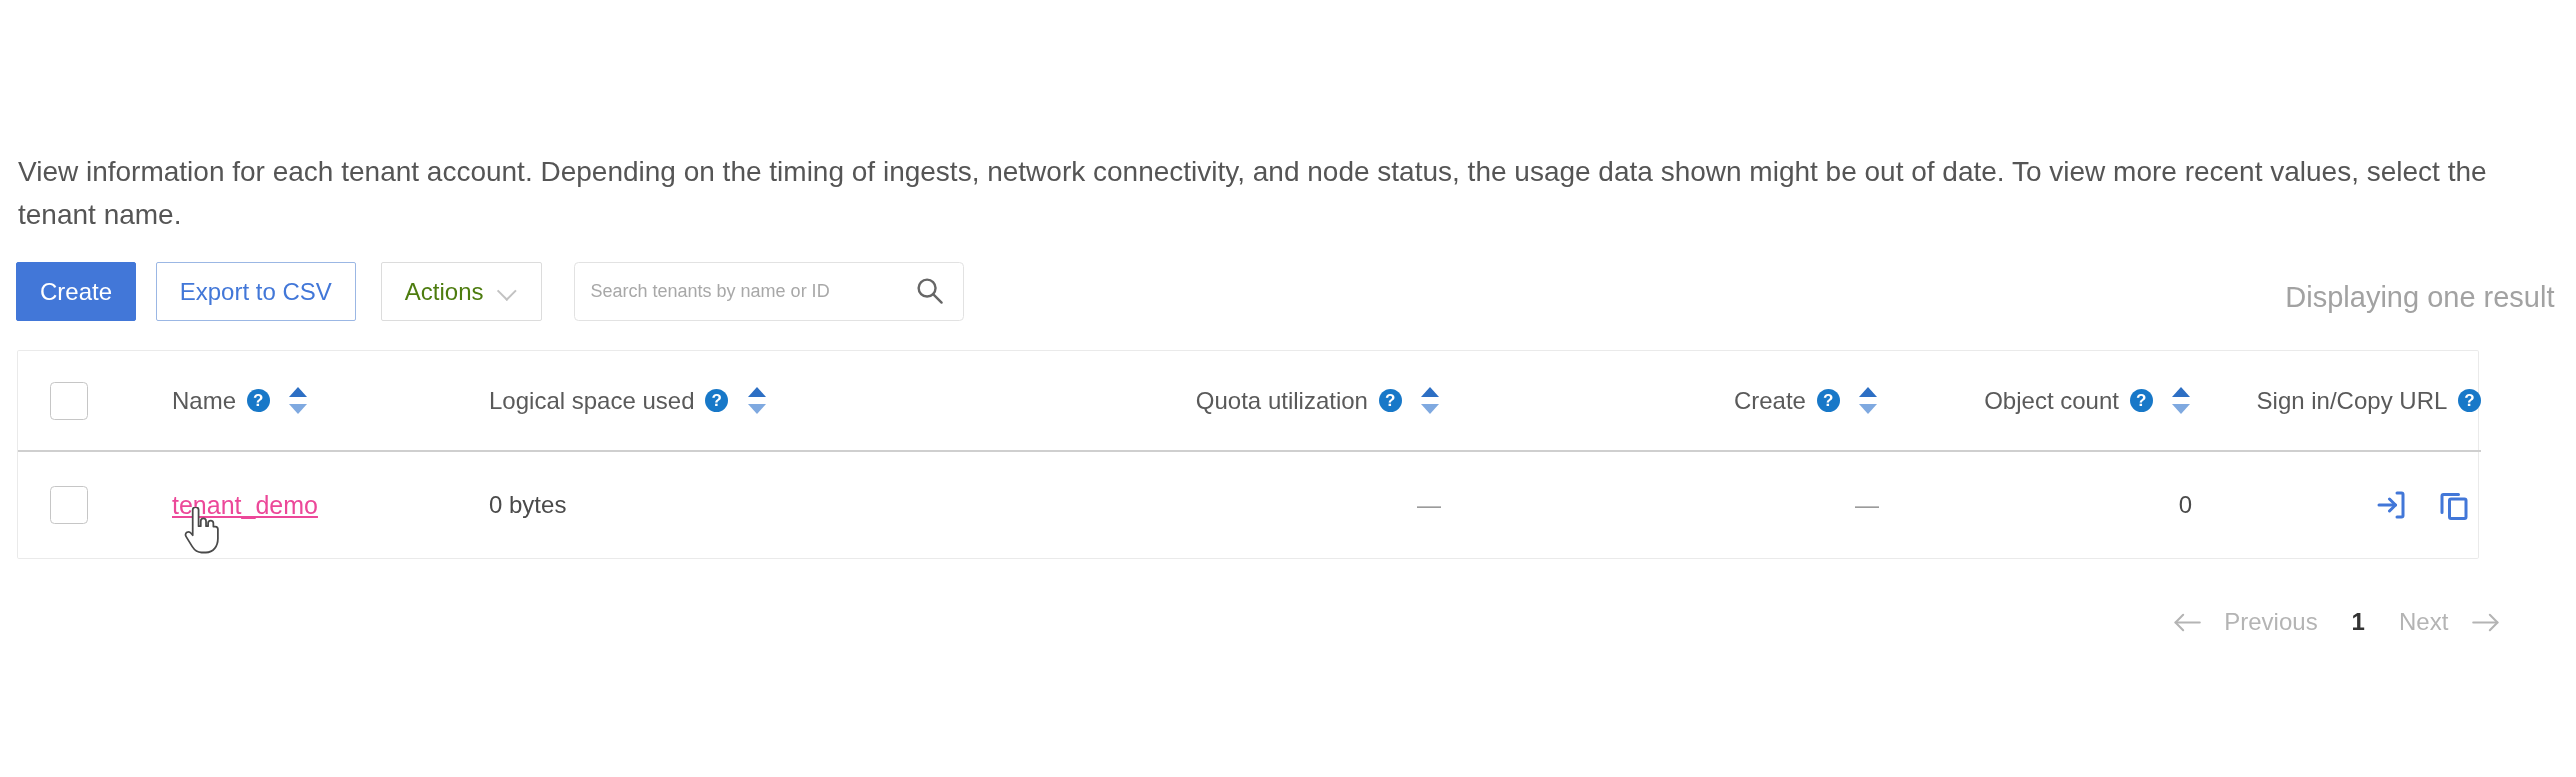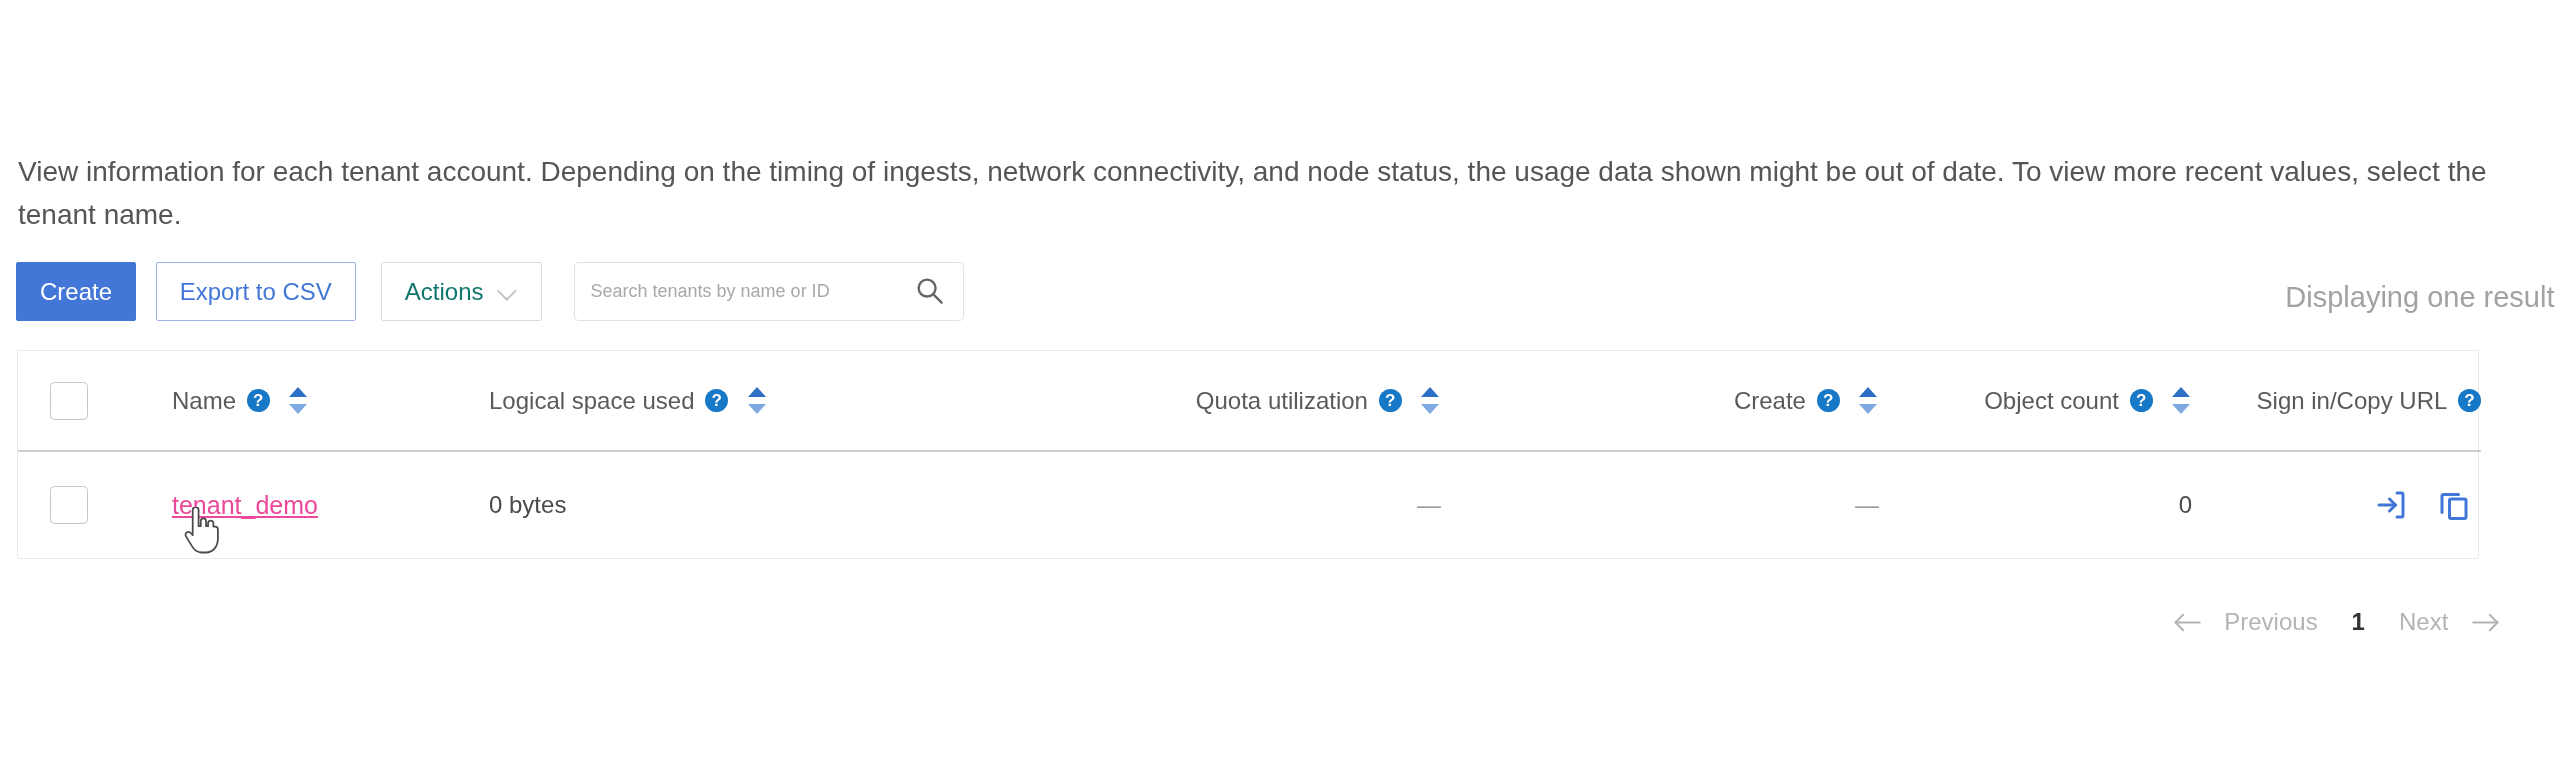--- a/index.html
+++ b/index.html
@@ -78,21 +78,21 @@
     font-weight: 400;
   }
   .btn-secondary {
     background: #ffffff;
     color: #4277d8;
     border: 0.9px solid #9bb7e4;
     margin-left: 19.7px;
   }
   .btn-disabled {
     background: #ffffff;
-    color: #0f766e;
+    color: #4d7c0f;
     border: 0.9px solid #dcdcdc;
     margin-left: 25px;
     cursor: default;
   }
   .chev {
     margin-left: 16px;
     display: inline-block;
     width: 18px;
     height: 18px;
     position: relative;

